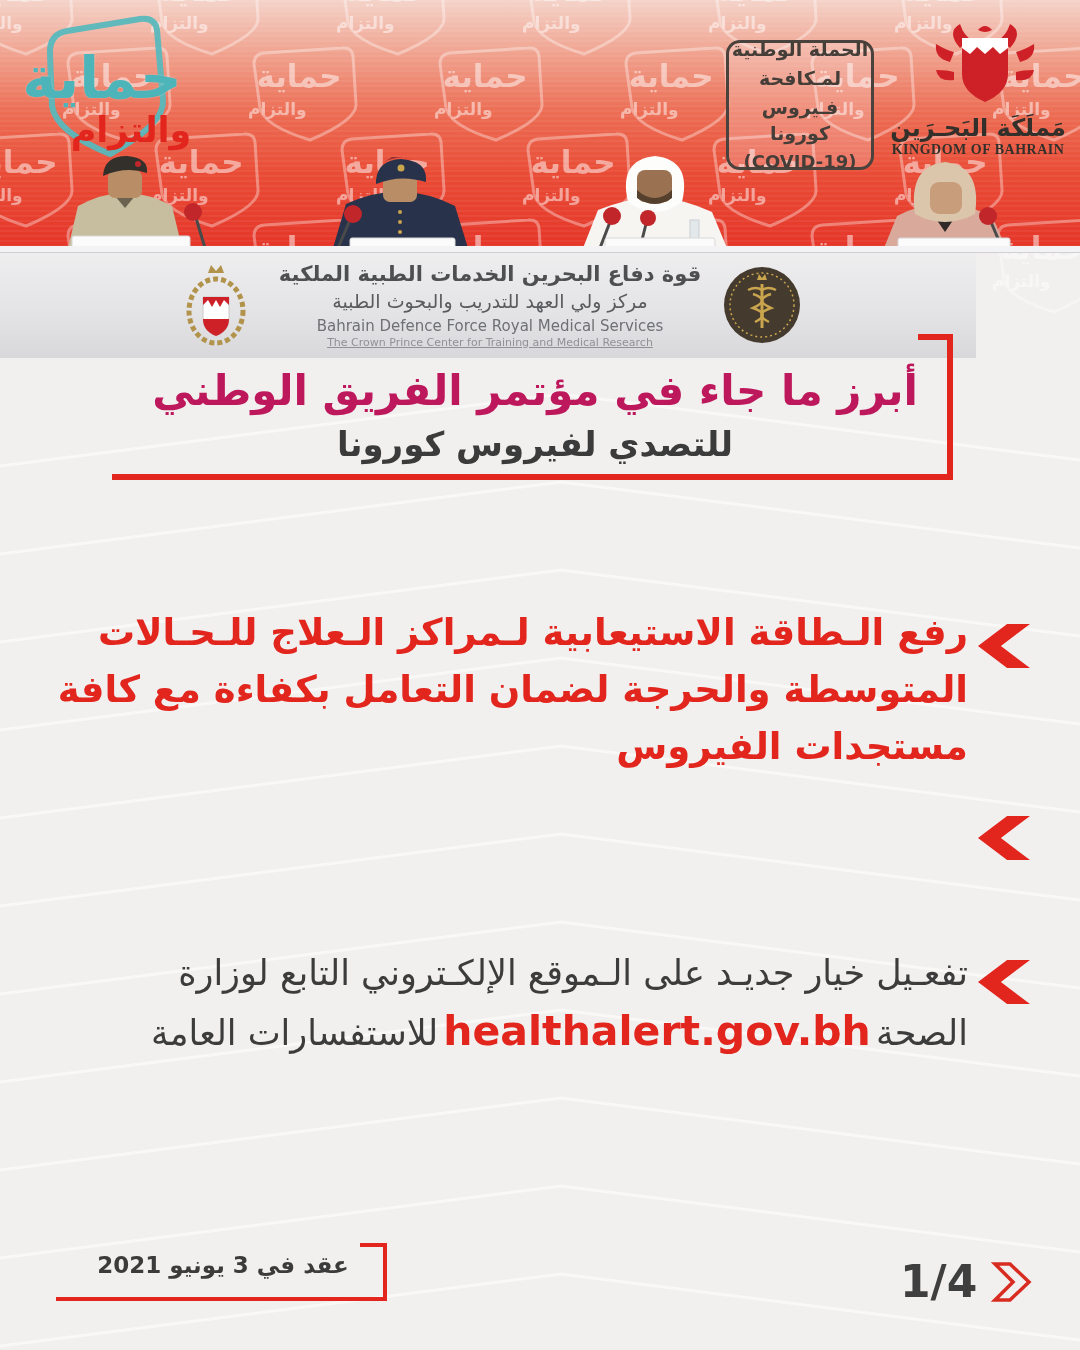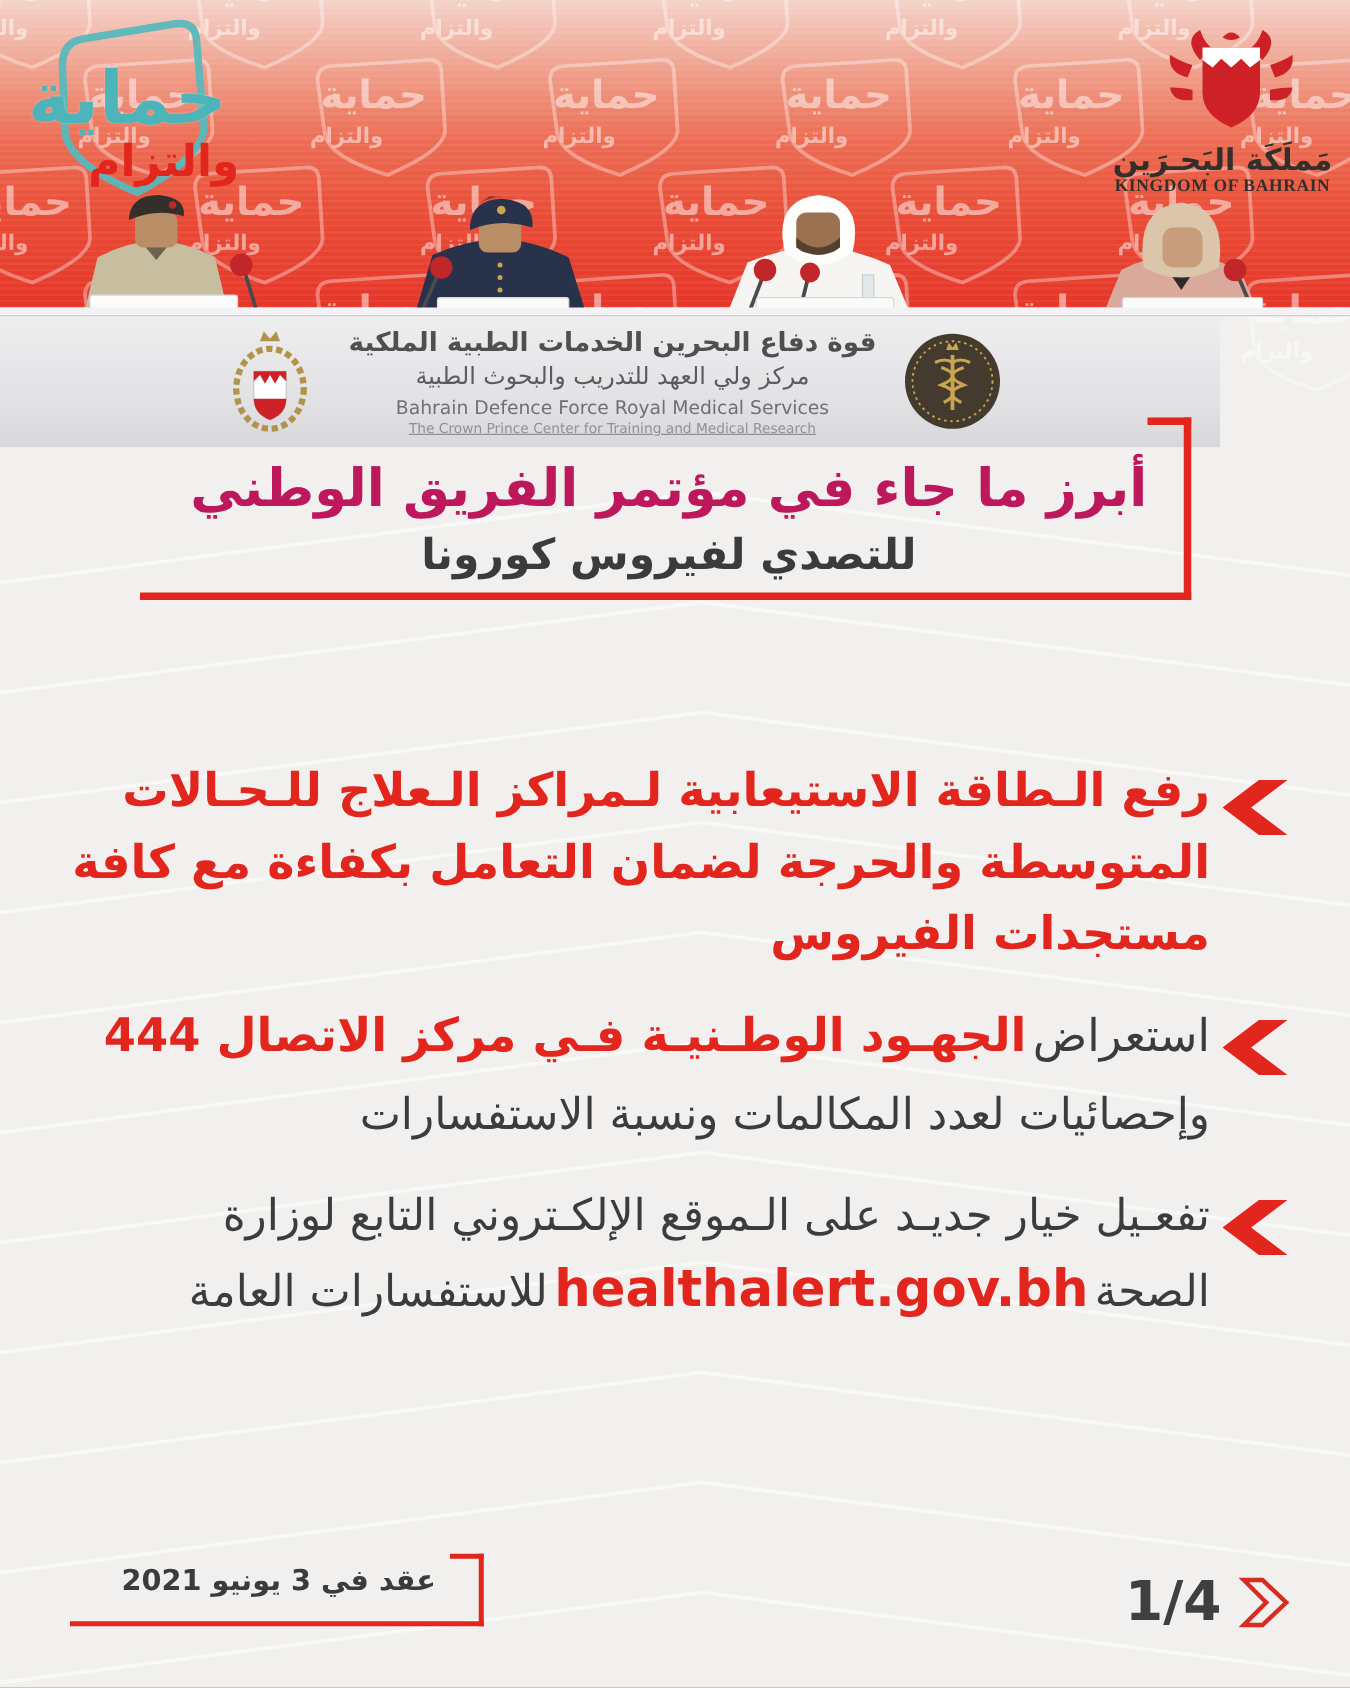--- a/index.html
+++ b/index.html
@@ -202,20 +202,26 @@
     </svg>
 
     <div class="campaign-logo">
       <svg width="185" height="160" viewBox="0 0 185 160">
         <path d="M28 46 Q27 26 45 23 L118 11 Q133 9 135 22 L141 92 Q143 116 88 146 Q34 124 30 98 Z" fill="none" stroke="#58b8bc" stroke-width="6" opacity="0.95"></path>
       </svg>
       <div class="cl1">حماية</div>
       <div class="cl2">والتزام</div>
     </div>
 
+    <div class="covid-badge">
+      <div>الحملة الوطنية</div>
+      <div>لمـكافحة</div>
+      <div>فـيروس كورونا</div>
+      <div class="en">(COVID-19)</div>
+    </div>
 
     <div class="bahrain-block">
       <svg width="130" height="92" viewBox="0 0 130 92" style="margin-left:14px;">
         <g fill="#ce2127">
           <path d="M40 26 Q26 10 40 2 Q44 14 52 18 Q44 22 40 26 Z"></path>
           <path d="M90 26 Q104 10 90 2 Q86 14 78 18 Q86 22 90 26 Z"></path>
           <path d="M30 40 Q14 36 16 22 Q26 28 34 30 Z"></path>
           <path d="M100 40 Q116 36 114 22 Q104 28 96 30 Z"></path>
           <path d="M34 58 Q18 60 16 48 Q28 48 34 50 Z"></path>
           <path d="M96 58 Q112 60 114 48 Q102 48 96 50 Z"></path>
@@ -278,27 +284,20 @@
   <div class="title-l2">للتصدي لفيروس كورونا</div>
 
   <div class="bullet-marker" style="top:624px;"></div>
   <div class="btext" style="top:604px;">
     <div class="red-b">رفع الـطاقة الاستيعابية لـمراكز الـعلاج للـحـالات</div>
     <div class="red-b">المتوسطة والحرجة لضمان التعامل بكفاءة مع كافة</div>
     <div class="red-b">مستجدات الفيروس</div>
   </div>
 
   <div class="bullet-marker" style="top:816px;"></div>
-  <div class="btext" style="top:800px;">
-    <div style="line-height:57px;">
-      <span class="dark-n" style="font-size:36px;">استعراض</span>
-      <span class="mix-red">الجهـود الوطـنيـة فـي مركز الاتصال 444</span>
-    </div>
-    <div class="dark-n">وإحصائيات لعدد المكالمات ونسبة الاستفسارات</div>
-  </div>
 
   <div class="bullet-marker" style="top:960px;"></div>
   <div class="btext" style="top:944px;">
     <div class="dark-n" style="line-height:58px;">تفعـيل خيار جديـد على الـموقع الإلكـتروني التابع لوزارة</div>
     <div style="line-height:58px;">
       <span class="dark-n">الصحة</span>
       <span class="url-red">healthalert.gov.bh</span>
       <span class="dark-n">للاستفسارات العامة</span>
     </div>
   </div>

